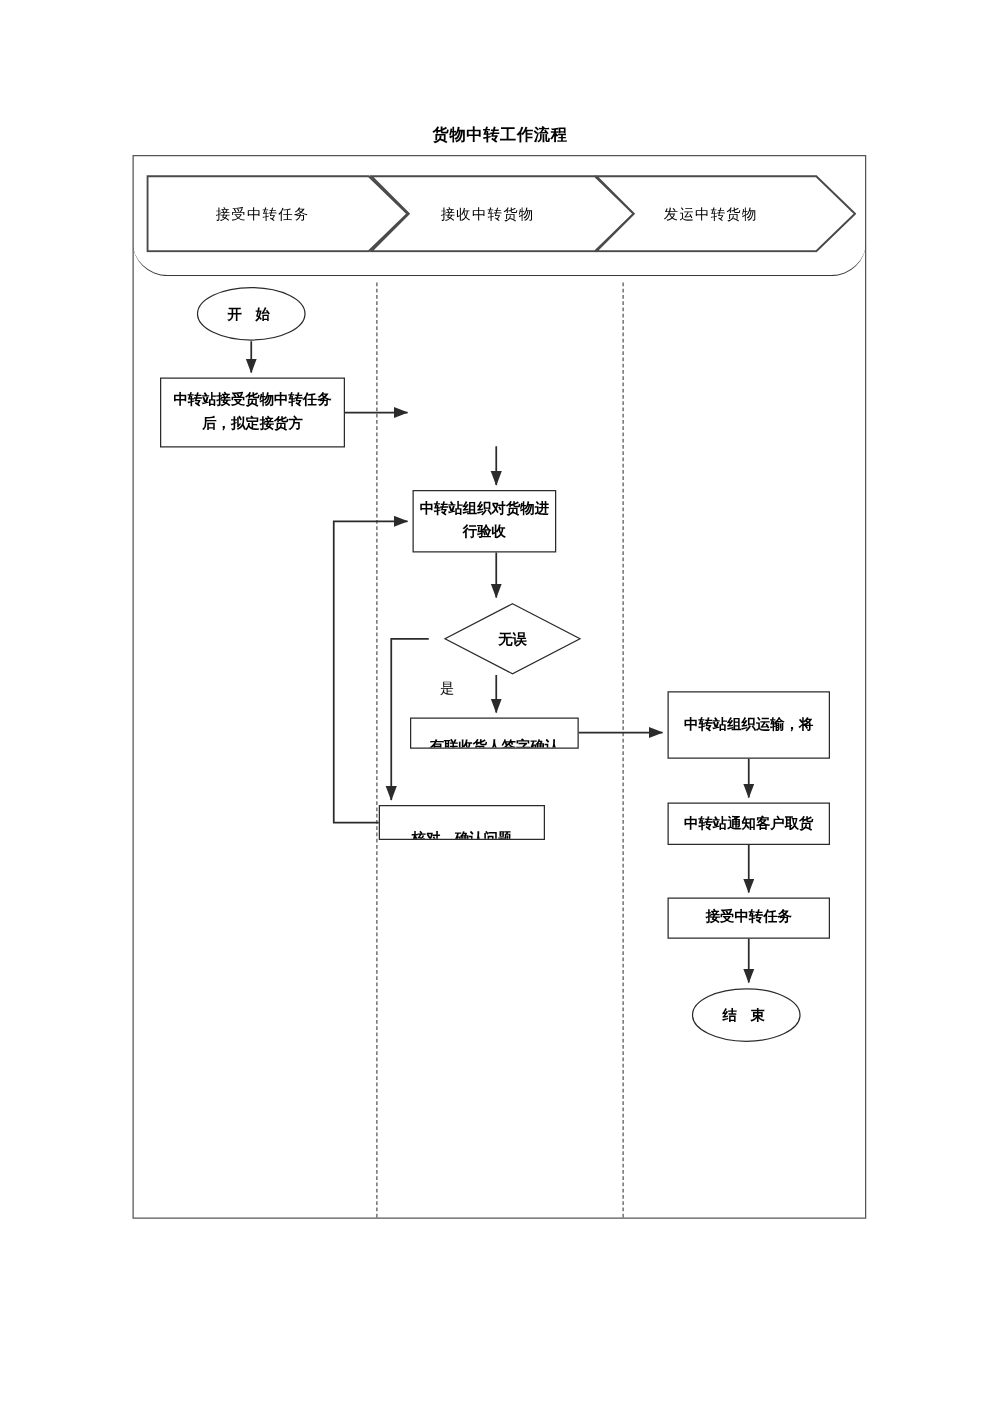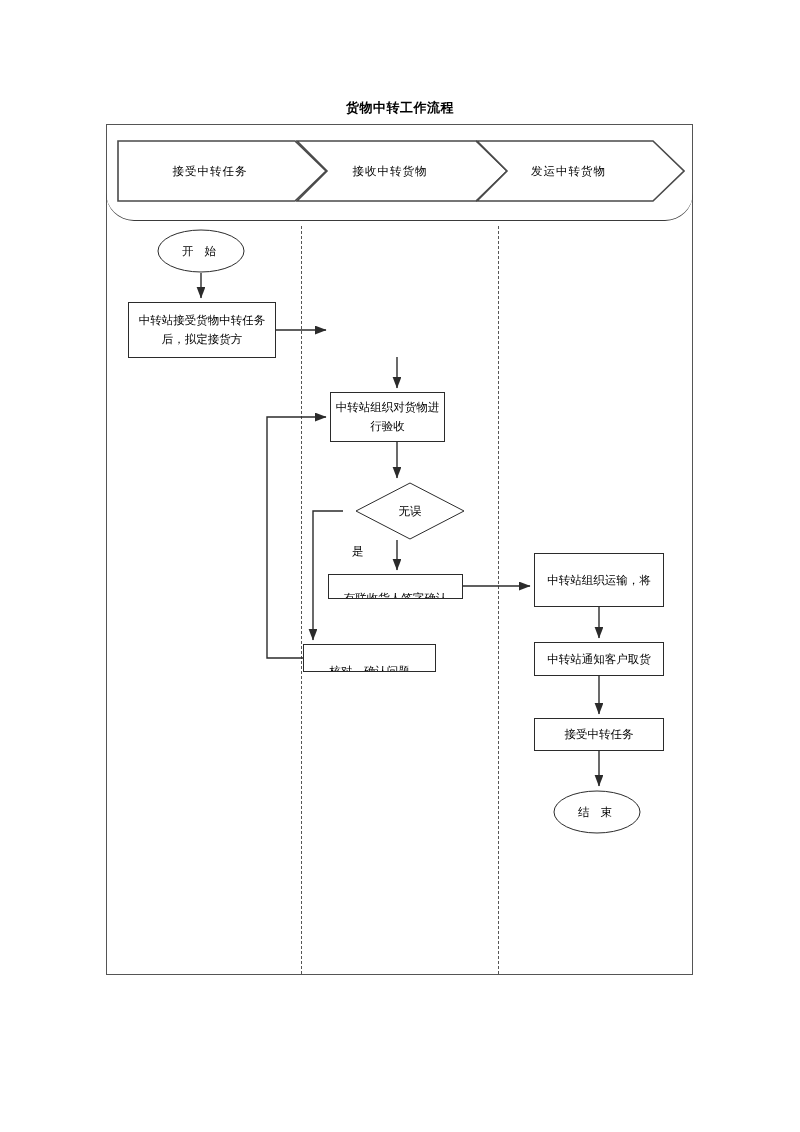--- a/index.html
+++ b/index.html
@@ -81,20 +81,21 @@
     border-left: 1px dashed #555555;
   }
   
   .node {
     position: absolute;
     box-sizing: border-box;
     display: flex;
     align-items: center;
     justify-content: center;
     text-align: center;
+    font-weight: bold;
   }
   .box {
     border: 1px solid #2b2b2b;
     background: #ffffff;
     font-size: 11.5px;
     line-height: 19px;
     overflow: hidden;
     padding: 3px 4px;
   }
   .box.clipped {

